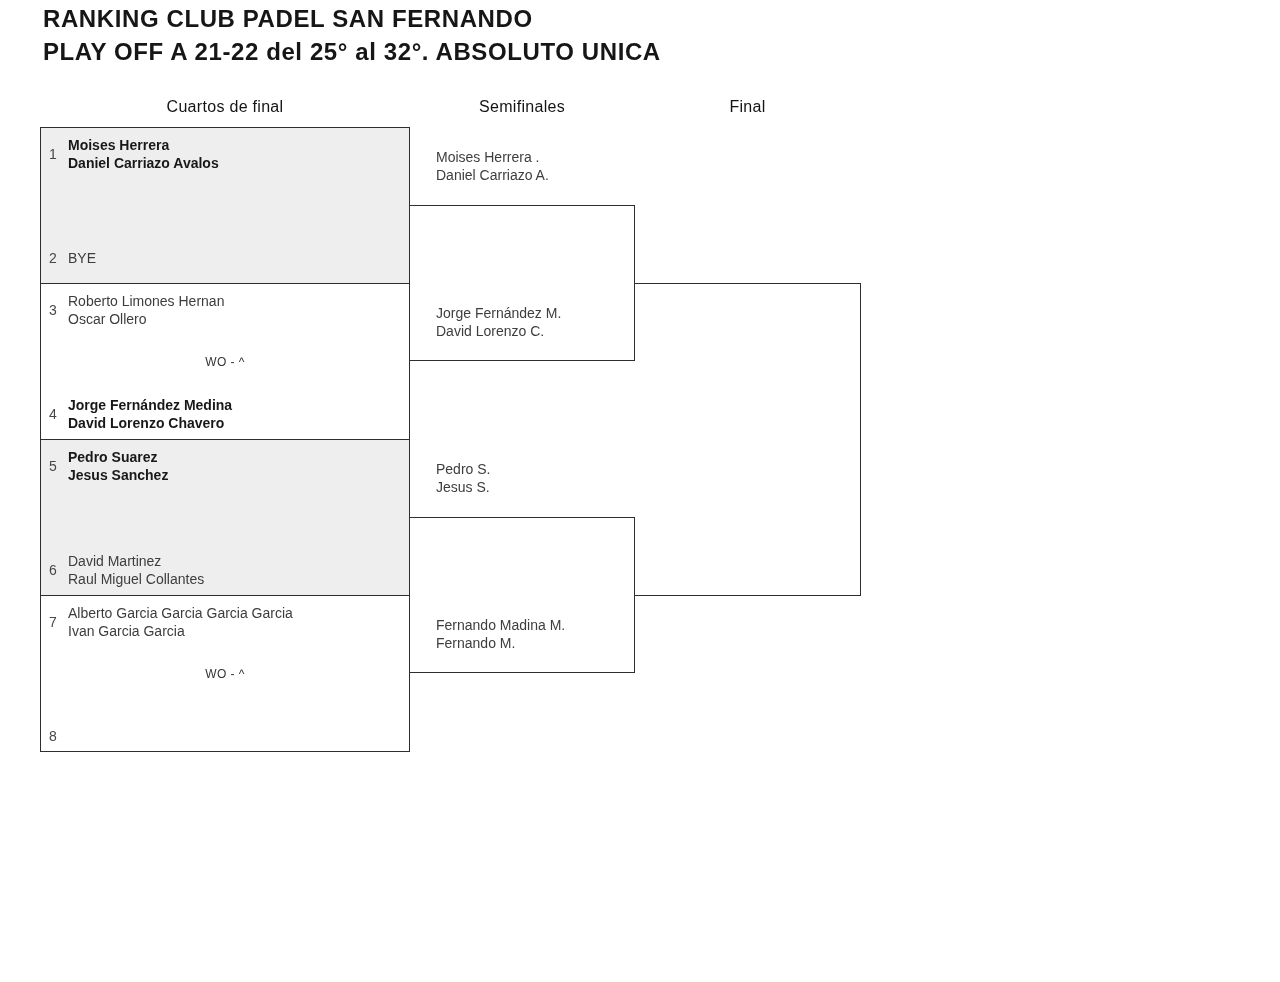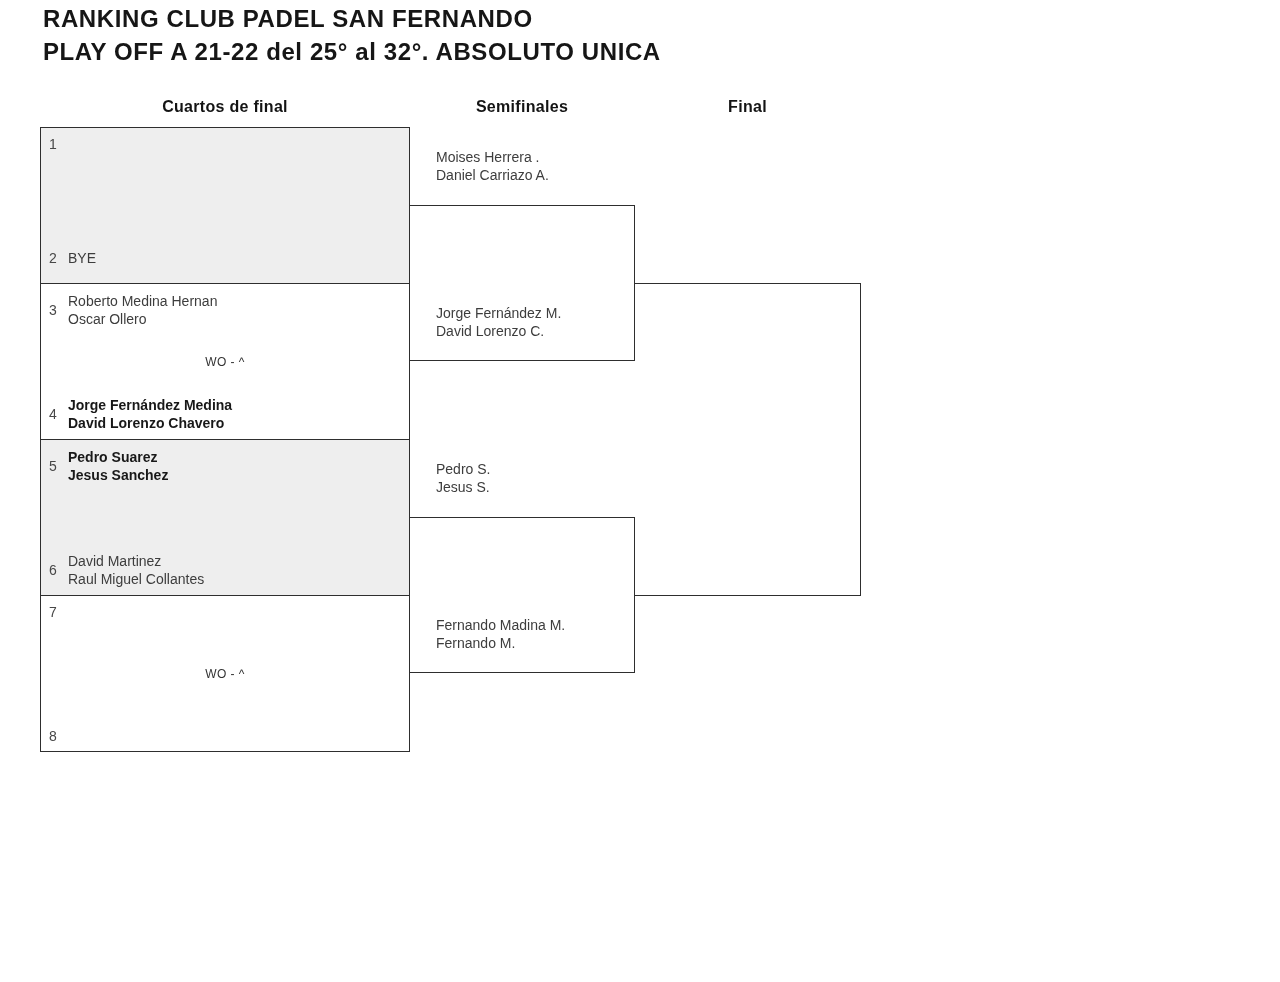--- a/index.html
+++ b/index.html
@@ -14,21 +14,21 @@
   .title-block {
     position: absolute; left: 3px; top: 2px;
     font-size: 24px; font-weight: 600; line-height: 33px;
     letter-spacing: 0.6px; color: #161616; white-space: nowrap;
   }
   .logo { position: absolute; left: 1046px; top: 0; width: 235px; height: 75px; cursor: pointer; }
 
   
   .col-header {
     position: absolute; top: 98px; text-align: center;
-    font-size: 16px; font-weight: 700; letter-spacing: 0.3px; color: #141414;
+    font-size: 16px; font-weight: 400; letter-spacing: 0.3px; color: #141414;
   }
   .col-header.qf { left: 0; width: 370px; }
   .col-header.sf { left: 369px; width: 226px; }
   .col-header.f  { left: 594px; width: 227px; }
 
   
   .qf-box {
     position: absolute; left: 0; width: 370px; height: 157px;
     border: 1px solid #2e2e2e; box-sizing: border-box; background: #ffffff;
   }
@@ -86,36 +86,40 @@
   </div>
 
 
   <div class="col-header qf">Cuartos de final</div>
   <div class="col-header sf">Semifinales</div>
   <div class="col-header f">Final</div>
 
   <div class="qf-box gray pos1">
     <div class="team top">
       <div class="seed">1</div>
+      <div class="names winner">
+        <div>Moises Herrera</div>
+        <div>Daniel Carriazo Avalos</div>
+      </div>
     </div>
     <div class="result"></div>
     <div class="team bottom">
       <div class="seed">2</div>
       <div class="names">
         <div>BYE</div>
 
       </div>
     </div>
   </div>
 
   <div class="qf-box pos2">
     <div class="team top">
       <div class="seed">3</div>
       <div class="names">
-        <div>Roberto Medina Hernan</div>
+        <div>Roberto Limones Hernan</div>
         <div>Oscar Ollero</div>
       </div>
     </div>
     <div class="result">WO - ^</div>
     <div class="team bottom">
       <div class="seed">4</div>
       <div class="names winner">
         <div>Jorge Fernández Medina</div>
         <div>David Lorenzo Chavero</div>
       </div>
@@ -135,20 +139,24 @@
       <div class="names">
         <div>David Martinez</div>
         <div>Raul Miguel Collantes</div>
       </div>
     </div>
   </div>
 
   <div class="qf-box pos4">
     <div class="team top">
       <div class="seed">7</div>
+      <div class="names">
+        <div>Alberto Garcia Garcia Garcia Garcia</div>
+        <div>Ivan Garcia Garcia</div>
+      </div>
     </div>
     <div class="result">WO - ^</div>
     <div class="team bottom">
       <div class="seed">8</div>
     </div>
   </div>
 
   <div class="sf-box pos1"></div>
   <div class="sf-box pos2"></div>
 

